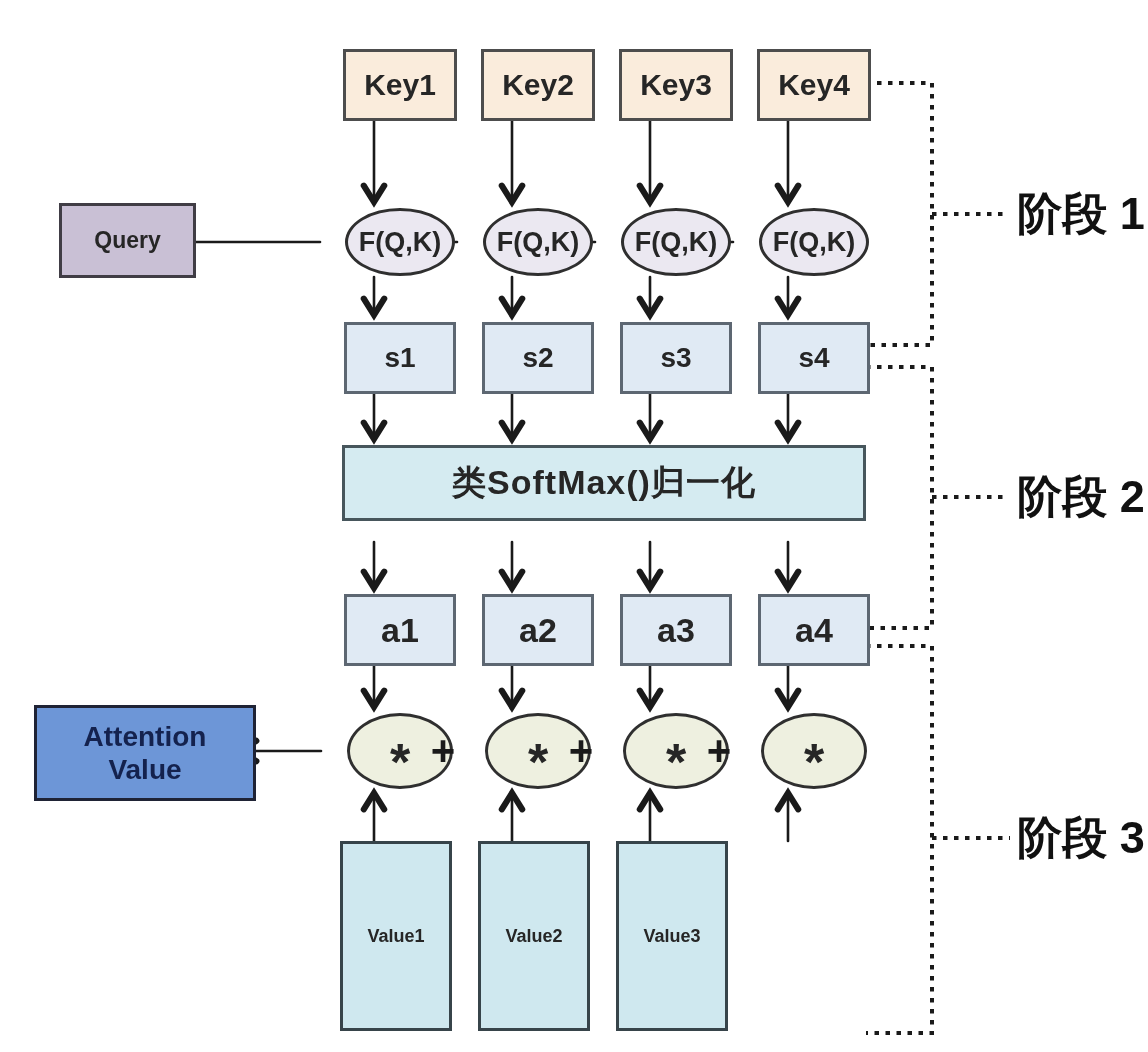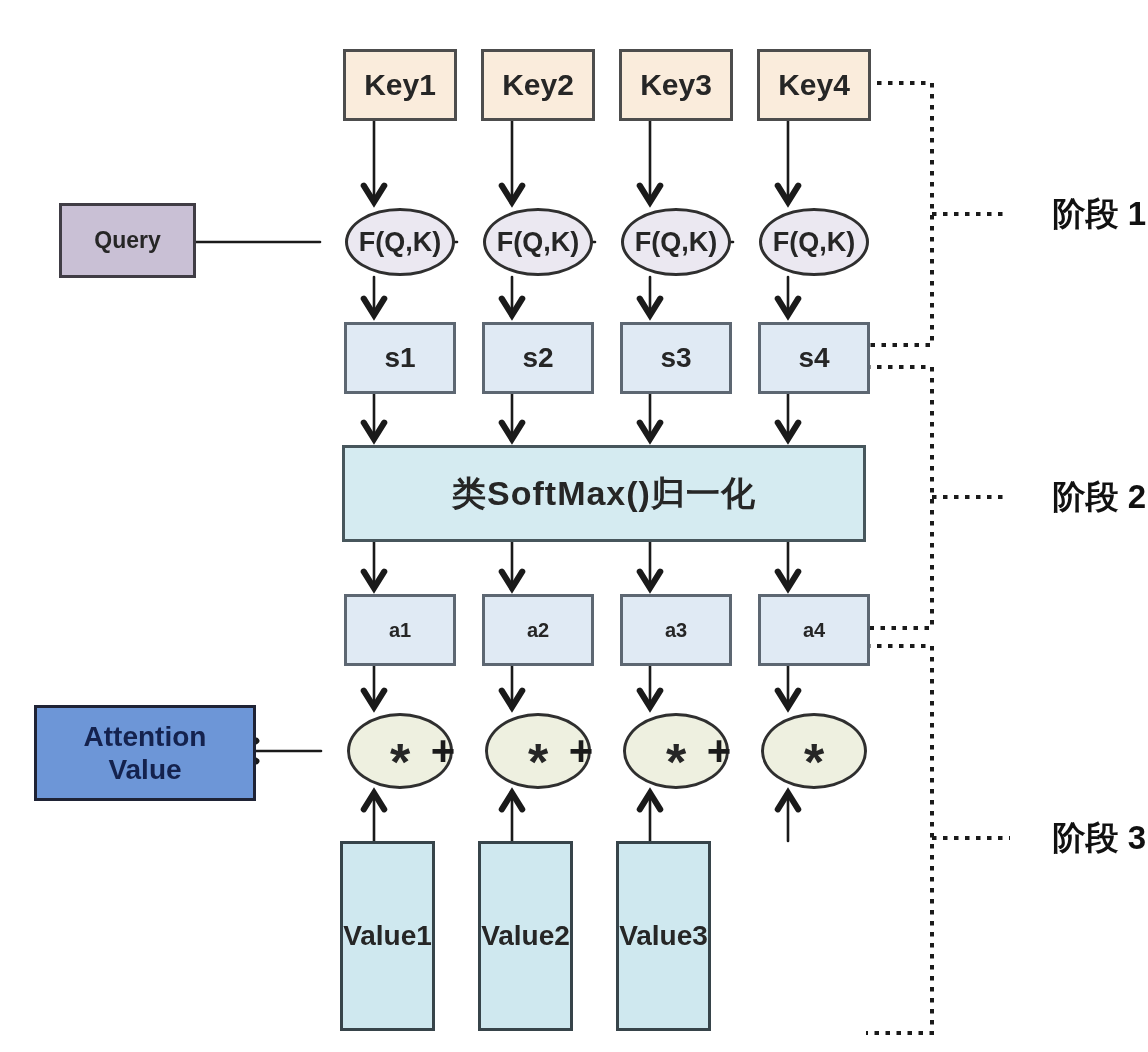--- a/index.html
+++ b/index.html
@@ -13,41 +13,41 @@
   .node{position:absolute;display:flex;align-items:center;justify-content:center;
         box-sizing:border-box;font-weight:bold;color:var(--text,#262626);text-align:center;margin-left:26px;}
 
   .box{border:3px solid #4d4d4d;}
   .key{left:0;top:49px;width:114px;height:72px;font-size:30px;
        background:var(--key-fill,#faecdc);border-color:var(--key-border,#4d4d4d);}
   .query{left:33px;top:203px;width:137px;height:75px;font-size:23px;
        background:var(--query-fill,#c9c0d5);border-color:var(--query-border,#403d45);}
   .score{top:322px;width:112px;height:72px;font-size:28px;
        background:var(--score-fill,#e0eaf4);border-color:var(--score-border,#5d6772);}
-  .weight{top:594px;width:112px;height:72px;font-size:20px;
+  .weight{top:594px;width:112px;height:72px;font-size:34px;
        background:var(--score-fill,#e0eaf4);border-color:var(--score-border,#5d6772);}
-  .softmax{left:316px;top:445px;width:524px;height:97px;font-size:34px;letter-spacing:1px;
+  .softmax{left:316px;top:445px;width:524px;height:76px;font-size:34px;letter-spacing:1px;
        background:var(--softmax-fill,#d5ebf1);border-color:var(--softmax-border,#47565c);text-align:center;}
   .attn{left:8px;top:705px;width:222px;height:96px;font-size:28px;line-height:1.18;
        background:var(--attn-fill,#6d96d7);border-color:var(--attn-border,#1f2335);
        color:var(--attn-text,#14224e);align-items:center;}
-  .value{top:841px;width:95px;height:190px;font-size:28px;
+  .value{top:841px;width:112px;height:190px;font-size:18px;
        background:var(--value-fill,#cfe8ef);border-color:var(--value-border,#37444a);}
 
   .ellipse{border-radius:50%;border:3px solid var(--fqk-border,#2f2f2f);}
   .fqk{top:208px;width:110px;height:68px;font-size:27px;background:var(--fqk-fill,#ebe8f1);}
   .mult{top:713px;width:106px;height:76px;font-size:52px;
         background:var(--mult-fill,#eef0e0);border-color:var(--mult-border,#2f2f2f);}
   .mult .glyph{transform:translateY(11px);}
 
   .plus{position:absolute;top:729px;width:44px;height:44px;line-height:44px;text-align:center;
         font-size:42px;font-weight:bold;color:var(--line,#1a1a1a);}
 
   .stage{position:absolute;left:1016px;width:130px;height:44px;line-height:44px;
-         font-size:33px;font-weight:bold;color:#111;white-space:nowrap;text-align:right;}
+         font-size:45px;font-weight:bold;color:#111;white-space:nowrap;text-align:center;}
 </style>
 </head>
 <body>
 
 <div id="stage-canvas">
 
   <svg id="connector-layer" viewBox="0 0 1148 1052" xmlns="http://www.w3.org/2000/svg">
     <defs>
       <marker id="arrowhead" viewBox="0 0 14 14" refX="11" refY="7" markerWidth="11" markerHeight="11" orient="auto">
         <path d="M3,2 L11,7 L3,12" fill="none" stroke="#1a1a1a" stroke-width="3" stroke-linecap="round"></path>

